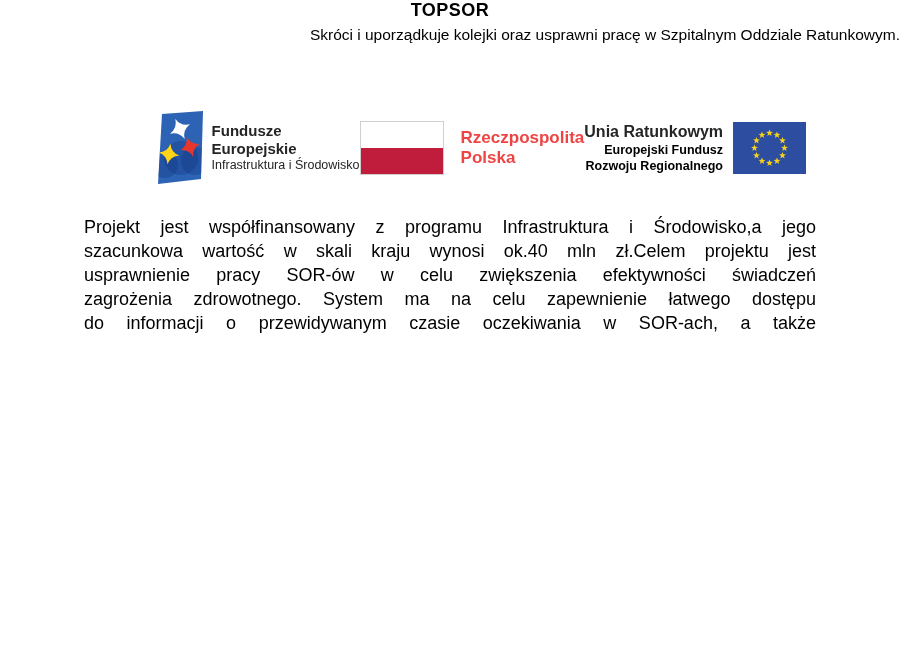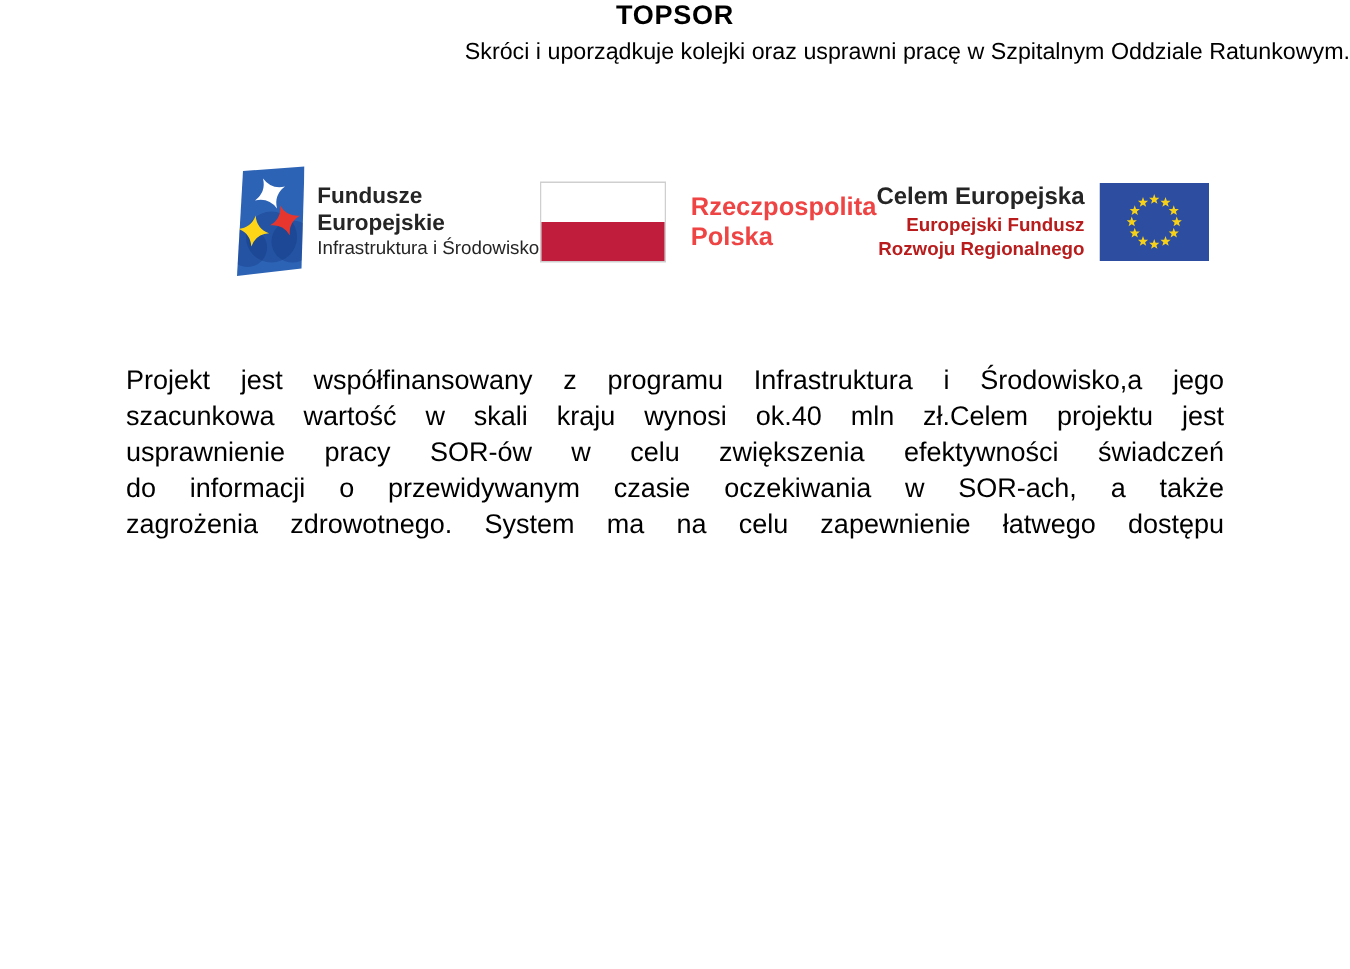--- a/index.html
+++ b/index.html
@@ -63,29 +63,29 @@
     color: #ef4444;
   }
 
   
   .eu-text {
     margin-right: 10px;
     text-align: right;
     color: var(--logo-text, #252525);
   }
   .eu-name { font-size: 16px; line-height: 20px; font-weight: bold; }
-  .eu-fund { font-size: 12.5px; line-height: 16px; font-weight: bold; color: #b91c1c; }
+  .eu-fund { font-size: 12.5px; line-height: 16px; font-weight: bold; color: #000000; }
   .eu-flag { display: block; flex: 0 0 auto; }
   .eu-bg { fill: var(--eu-flag-blue, #2c4da0); }
   .eu-stars use { fill: var(--eu-star-yellow, #f7d118); }
 
   
   .paragraph {
     width: 732px;
-    margin: 56px auto 0;
+    margin: 30px auto 0;
     font-size: 18px;
     line-height: 24px;
     color: var(--body-text, #000);
   }
   .pline {
     text-align: justify;
     text-align-last: justify;
     white-space: normal;
   }
 </style>
@@ -130,21 +130,21 @@
         <div class="pl-flag-red"></div>
       </div>
       <div class="pl-text">
         <div>Rzeczpospolita</div>
         <div>Polska</div>
       </div>
     </div>
 
     <div class="logo-group">
       <div class="eu-text">
-        <div class="eu-name">Celem Europejska</div>
+        <div class="eu-name">Unia Ratunkowym</div>
         <div class="eu-fund">Europejski Fundusz</div>
         <div class="eu-fund">Rozwoju Regionalnego</div>
       </div>
       <svg class="eu-flag" viewBox="0 0 73 52" width="73" height="52" aria-hidden="true">
         <defs>
           <path id="eustar" d="M0,-3.6 L0.88,-1.2 L3.42,-1.11 L1.42,0.46 L2.12,2.91 L0,1.49 L-2.12,2.91 L-1.42,0.46 L-3.42,-1.11 L-0.88,-1.2 Z"></path>
         </defs>
         <rect class="eu-bg" x="0" y="0" width="73" height="52"></rect>
         <g class="eu-stars">
           <use href="#eustar" transform="translate(36.5,11)"></use>
@@ -162,17 +162,17 @@
         </g>
       </svg>
     </div>
 
   </div>
 
   <div class="paragraph">
     <div class="pline">Projekt jest współfinansowany z programu Infrastruktura i Środowisko,a jego</div>
     <div class="pline">szacunkowa wartość w skali kraju wynosi ok.40 mln zł.Celem projektu jest</div>
     <div class="pline">usprawnienie pracy SOR-ów w celu zwiększenia efektywności świadczeń</div>
+    <div class="pline">zagrożenia zdrowotnego. System ma na celu zapewnienie łatwego dostępu</div>
     <div class="pline">do informacji o przewidywanym czasie oczekiwania w SOR-ach, a także</div>
-    <div class="pline">zagrożenia zdrowotnego. System ma na celu zapewnienie łatwego dostępu</div>
   </div>
 
 </div>
 
 </body></html>

